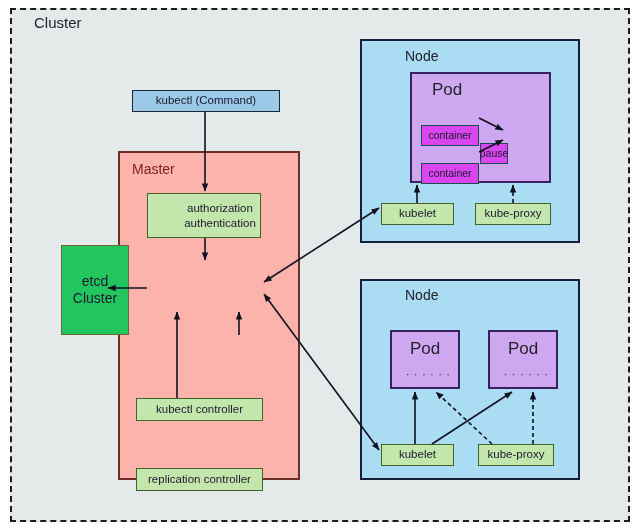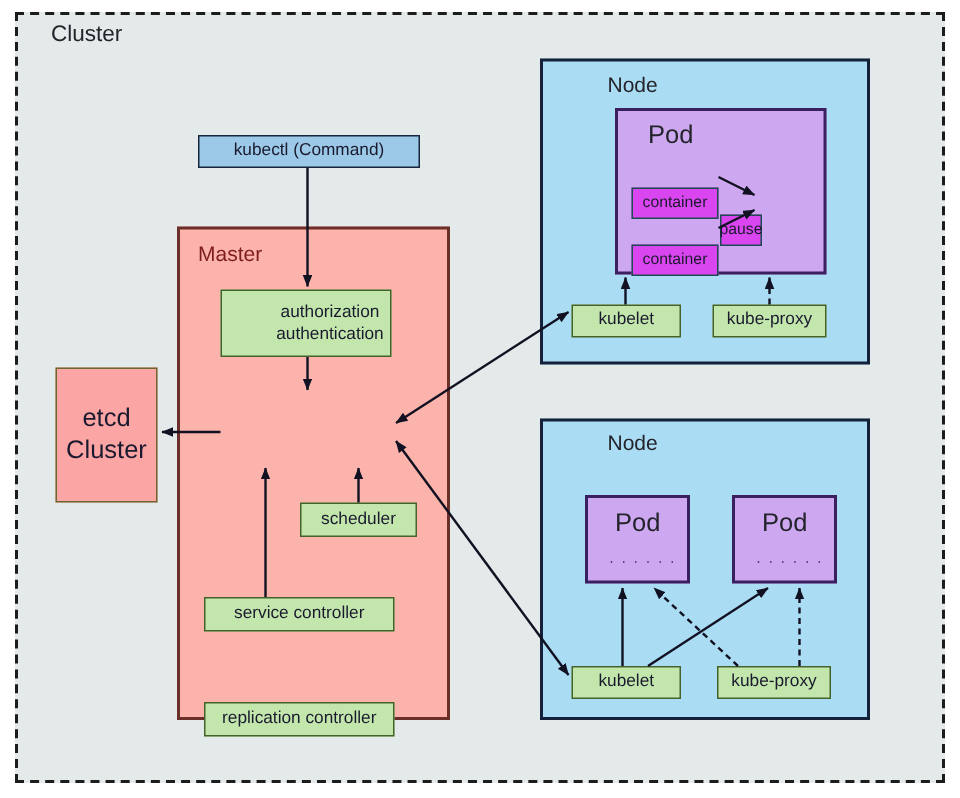--- a/index.html
+++ b/index.html
@@ -107,24 +107,25 @@
     font-size: 11.5px;
     z-index: 4;
   }
   .green {
     background: #c3e6ac;
     border: 1.5px solid #44632b;
     font-size: 11.5px;
     z-index: 4;
   }
   .yellow {
-    background: #fca5a5;
+    background: #22c55e;
     border: 1.5px solid #6d6630;
-    font-size: 17px;
-    z-index: 4;
+    font-size: 14px;
+    z-index: 4;
+    margin-left: 24px;
   }
   .cyan {
     background: #d946ef;
     border: 1.5px solid #1d4b52;
     font-size: 10.5px;
     z-index: 4;
     margin-top: 19px;
   }
   .two-line { line-height: 1.22; }
 </style>
@@ -167,23 +168,22 @@
   <div class="box green" style="left:478px; top:444px; width:76px; height:22px;">kube-proxy</div>
 
   <div class="box blue" style="left:132px; top:90px; width:148px; height:22px;">kubectl (Command)</div>
 
   <div class="box green two-line" style="left:147px; top:193px; width:114px; height:45px; flex-direction:column;padding-left:32px;">
     <span>authorization</span>
     <span>authentication</span>
   </div>
 
 
-  <div class="box green" style="left:200px; top:335px; width:78px; height:23px;">scheduler</div>
-
-  <div class="box green" style="left:136px; top:398px; width:127px; height:23px;">service controller</div>
+
+  <div class="box green" style="left:136px; top:398px; width:127px; height:23px;">kubectl controller</div>
 
   <div class="box green" style="left:136px; top:430px; width:127px; height:23px;margin-top:38px;">replication controller</div>
 
   <div class="box yellow two-line" style="left:37px; top:245px; width:68px; height:90px; flex-direction:column;">
     <span>etcd</span>
     <span>Cluster</span>
   </div>
 
   <svg id="edges" viewBox="0 0 640 532">
     <defs>

